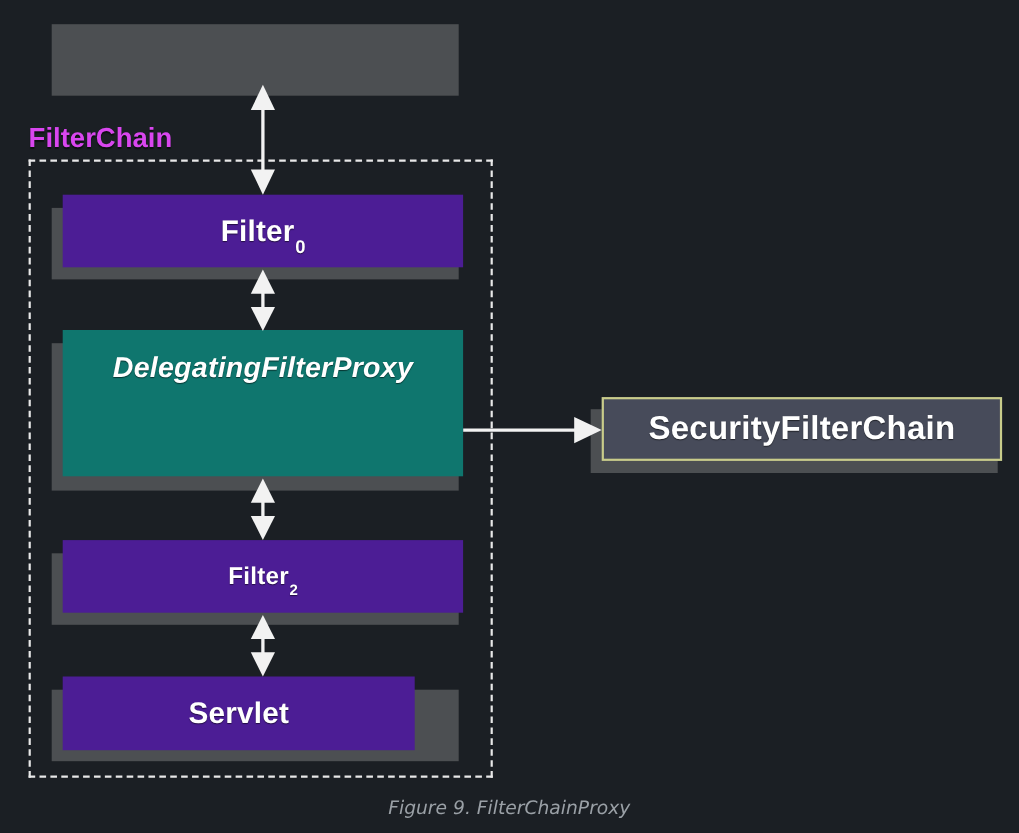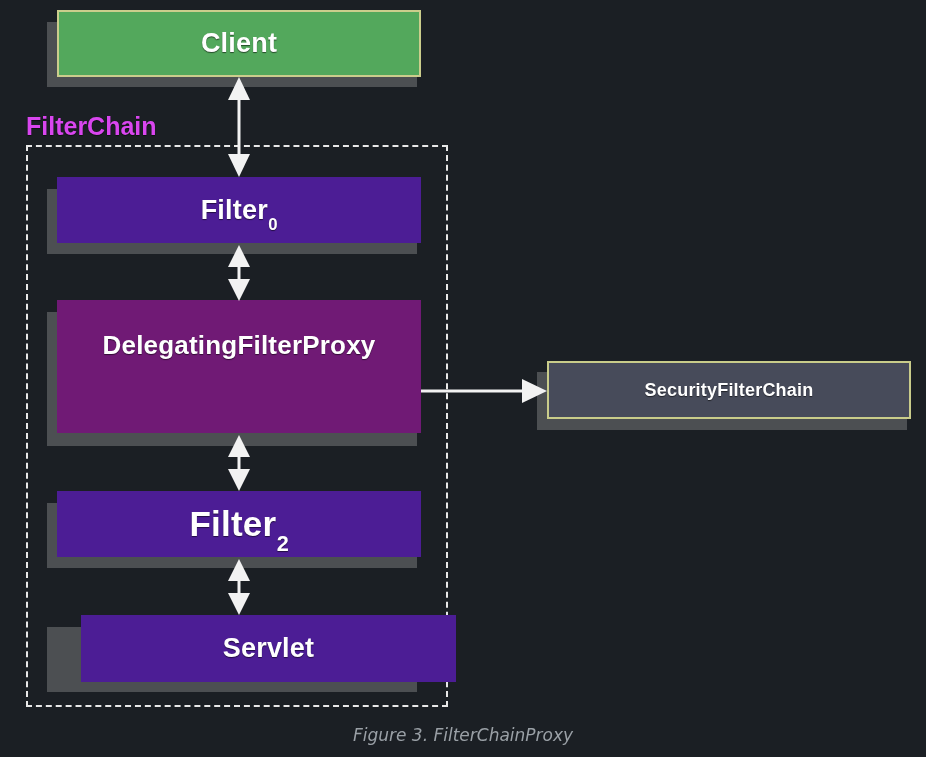--- a/index.html
+++ b/index.html
@@ -65,22 +65,23 @@
     border: none;
   }
   .node-grey {
     background: #474b5a;
     border: 2px solid #c9cc8a;
   }
 
   
   #node-delegating-filter-proxy {
     display: block;
-    background: #701a75;
-    padding: 16px;
+    background: #0f766e;
+    padding: 5px;
+    font-style: italic;
   }
   #node-delegating-filter-proxy .dfp-title {
     height: 58px;
     display: flex;
     align-items: center;
     justify-content: center;
     font-size: 26px;
     font-weight: bold;
     color: #ffffff;
     text-shadow: 0 1px 1px rgba(0,0,0,0.55);
@@ -167,41 +168,38 @@
   <div id="filterchain-label">FilterChain</div>
   <div id="filterchain-box"></div>
 
   <div class="shadow" style="left:47px;  top:22px;  width:370px; height:65px;"></div>
   <div class="shadow" style="left:47px;  top:189px; width:370px; height:65px;"></div>
   <div class="shadow" style="left:47px;  top:312px; width:370px; height:134px;"></div>
   <div class="shadow" style="left:47px;  top:503px; width:370px; height:65px;"></div>
   <div class="shadow" style="left:47px;  top:627px; width:370px; height:65px;"></div>
   <div class="shadow" style="left:537px; top:372px; width:370px; height:58px;"></div>
 
-  <div class="node node-green" id="node-client" style="left:57px; top:10px; width:364px; height:67px; font-size:27px;">
-    <span class="label">Client</span>
-  </div>
 
   <div class="node node-blue" id="node-filter-0" style="left:57px; top:177px; width:364px; height:66px; font-size:27px;">
     <span class="label"><span>Filter</span><span class="sub">0</span></span>
   </div>
 
   <div class="node node-blue" id="node-delegating-filter-proxy" style="left:57px; top:300px; width:364px; height:133px;">
     <div class="dfp-title">DelegatingFilterProxy</div>
   </div>
 
-  <div class="node node-blue" id="node-filter-2" style="left:57px; top:491px; width:364px; height:66px; font-size:35px;">
+  <div class="node node-blue" id="node-filter-2" style="left:57px; top:491px; width:364px; height:66px; font-size:22px;">
     <span class="label"><span>Filter</span><span class="sub">2</span></span>
   </div>
 
-  <div class="node node-blue" id="node-servlet" style="left:57px; top:615px; width:375px; height:67px; font-size:27px;margin-left:24px;">
+  <div class="node node-blue" id="node-servlet" style="left:57px; top:615px; width:320px; height:67px; font-size:27px;">
     <span class="label">Servlet</span>
   </div>
 
-  <div class="node node-grey" id="node-security-filter-chain" style="left:547px; top:361px; width:364px; height:58px; font-size:18px;">
+  <div class="node node-grey" id="node-security-filter-chain" style="left:547px; top:361px; width:364px; height:58px; font-size:30px;">
     <span class="label">SecurityFilterChain</span>
   </div>
 
   <svg class="arrow-v" style="left:219px; top:76px;" width="40" height="102" viewBox="0 0 40 102">
     <line x1="20" y1="20" x2="20" y2="82" stroke="#f2f2f2" stroke-width="3"></line>
     <polygon points="20,1 31,24 9,24" fill="#f2f2f2"></polygon>
     <polygon points="20,101 31,78 9,78" fill="#f2f2f2"></polygon>
   </svg>
 
   <svg class="arrow-v" style="left:219px; top:244px;" width="40" height="58" viewBox="0 0 40 58">
@@ -220,15 +218,15 @@
     <line x1="20" y1="19" x2="20" y2="40" stroke="#f2f2f2" stroke-width="3"></line>
     <polygon points="20,1 31,23 9,23" fill="#f2f2f2"></polygon>
     <polygon points="20,57 31,35 9,35" fill="#f2f2f2"></polygon>
   </svg>
 
   <svg class="arrow-h" style="left:421px; top:378px;" width="128" height="26" viewBox="0 0 128 26">
     <line x1="0" y1="13" x2="104" y2="13" stroke="#f2f2f2" stroke-width="3"></line>
     <polygon points="126,13 101,25 101,1" fill="#f2f2f2"></polygon>
   </svg>
 
-  <div id="figure-caption">Figure 3. FilterChainProxy</div>
+  <div id="figure-caption">Figure 9. FilterChainProxy</div>
 
 </div>
 
 </body></html>

